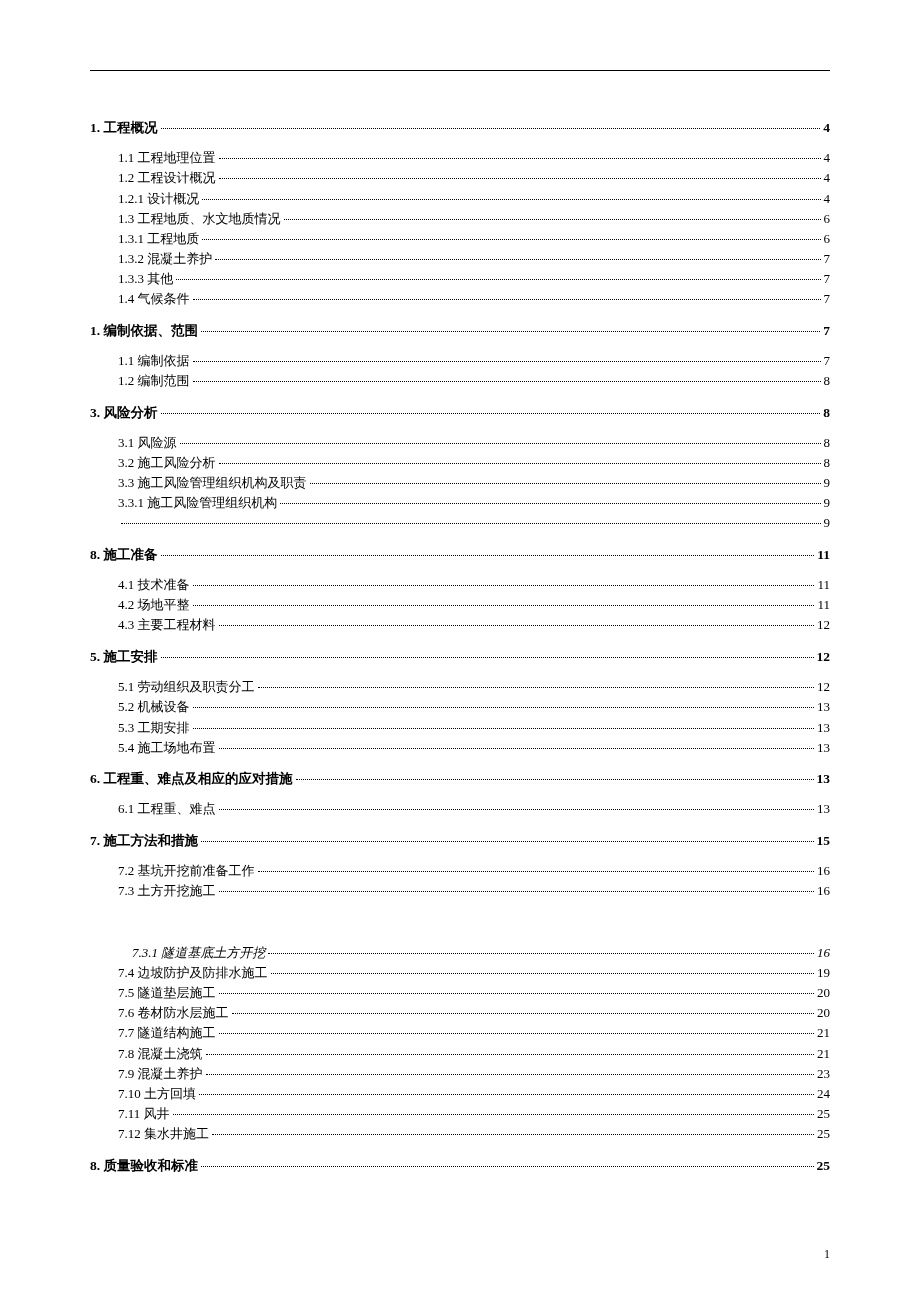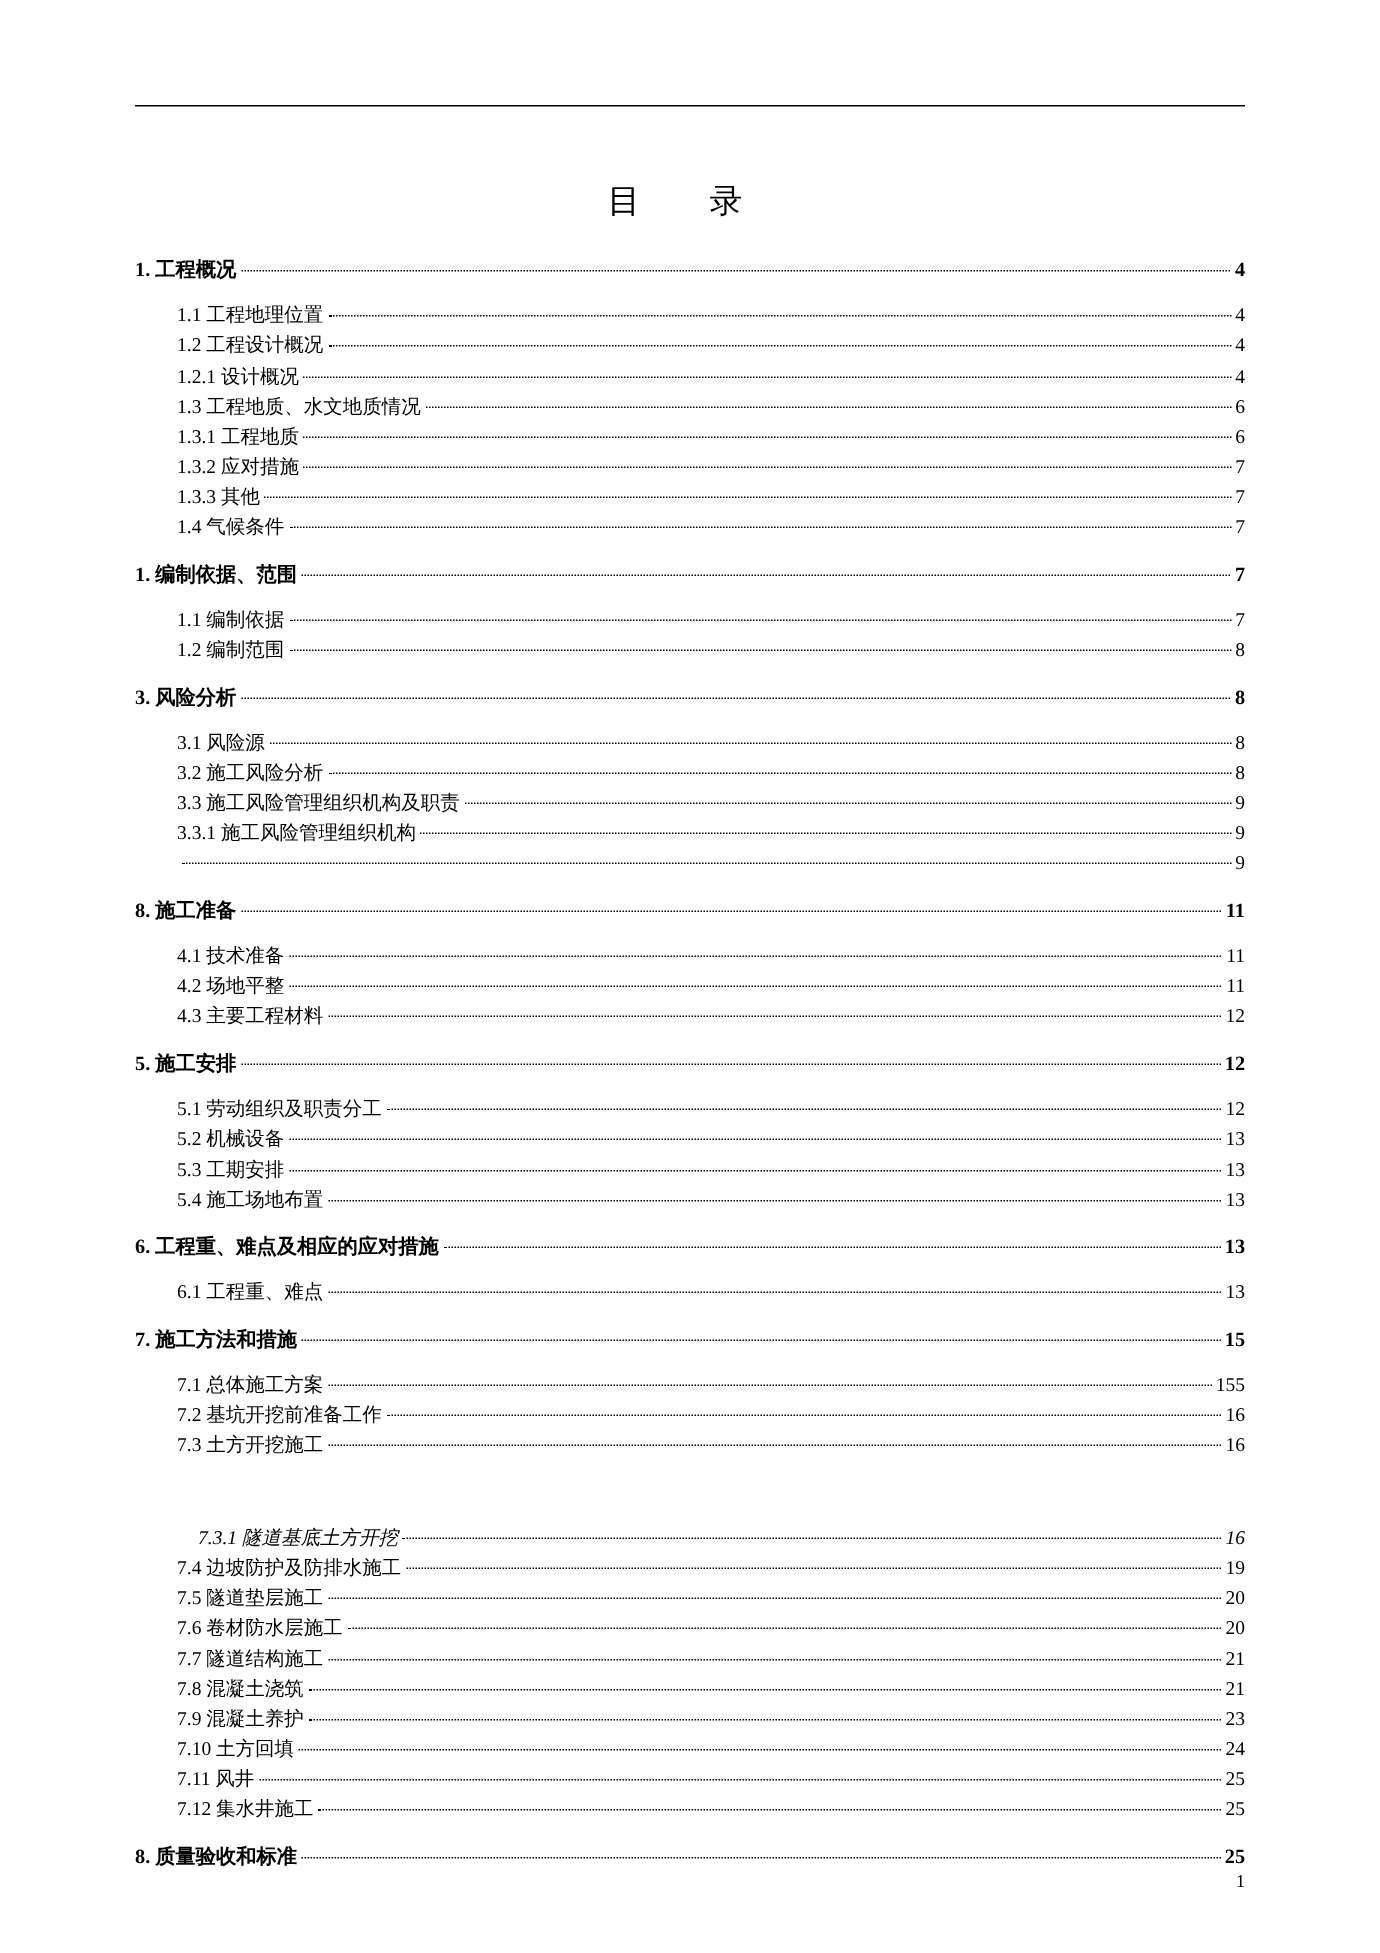--- a/index.html
+++ b/index.html
@@ -18,21 +18,20 @@
     .toc-row .pg { flex: 0 0 auto; }
     .toc-row.italic .label, .toc-row.italic .pg { font-style: italic; font-family: "Times New Roman", serif; }
     .toc-row.italic .label { font-family: "SimSun", serif; }
     .pagenum { position: absolute; right: 90px; bottom: 40px; font-size: 12px; }
   </style>
 </head>
 <body>
 
 <div class="page">
   <div class="topline"></div>
-  <h1 class="title">目  录</h1>
   <div class="toc" id="toc">
       <div class="toc-row sec">
         <span class="label">1. 工程概况 </span>
         <span class="leader"></span>
         <span class="pg">4</span>
       </div>
       <div class="toc-row sub">
         <span class="label">1.1 工程地理位置 </span>
         <span class="leader"></span>
         <span class="pg">4</span>
@@ -51,21 +50,21 @@
         <span class="label">1.3 工程地质、水文地质情况 </span>
         <span class="leader"></span>
         <span class="pg">6</span>
       </div>
       <div class="toc-row sub">
         <span class="label">1.3.1 工程地质 </span>
         <span class="leader"></span>
         <span class="pg">6</span>
       </div>
       <div class="toc-row sub">
-        <span class="label">1.3.2 应对措施 </span>
+        <span class="label">1.3.2 混凝土养护 </span>
         <span class="leader"></span>
         <span class="pg">7</span>
       </div>
       <div class="toc-row sub">
         <span class="label">1.3.3 其他 </span>
         <span class="leader"></span>
         <span class="pg">7</span>
       </div>
       <div class="toc-row sub">
         <span class="label">1.4 气候条件 </span>
@@ -168,25 +167,20 @@
       </div>
       <div class="toc-row sub">
         <span class="label">6.1 工程重、难点 </span>
         <span class="leader"></span>
         <span class="pg">13</span>
       </div>
       <div class="toc-row sec">
         <span class="label">7. 施工方法和措施 </span>
         <span class="leader"></span>
         <span class="pg">15</span>
-      </div>
-      <div class="toc-row sub">
-        <span class="label">7.1 总体施工方案 </span>
-        <span class="leader"></span>
-        <span class="pg">155</span>
       </div>
       <div class="toc-row sub">
         <span class="label">7.2 基坑开挖前准备工作 </span>
         <span class="leader"></span>
         <span class="pg">16</span>
       </div>
       <div class="toc-row sub">
         <span class="label">7.3 土方开挖施工 </span>
         <span class="leader"></span>
         <span class="pg">16</span>

